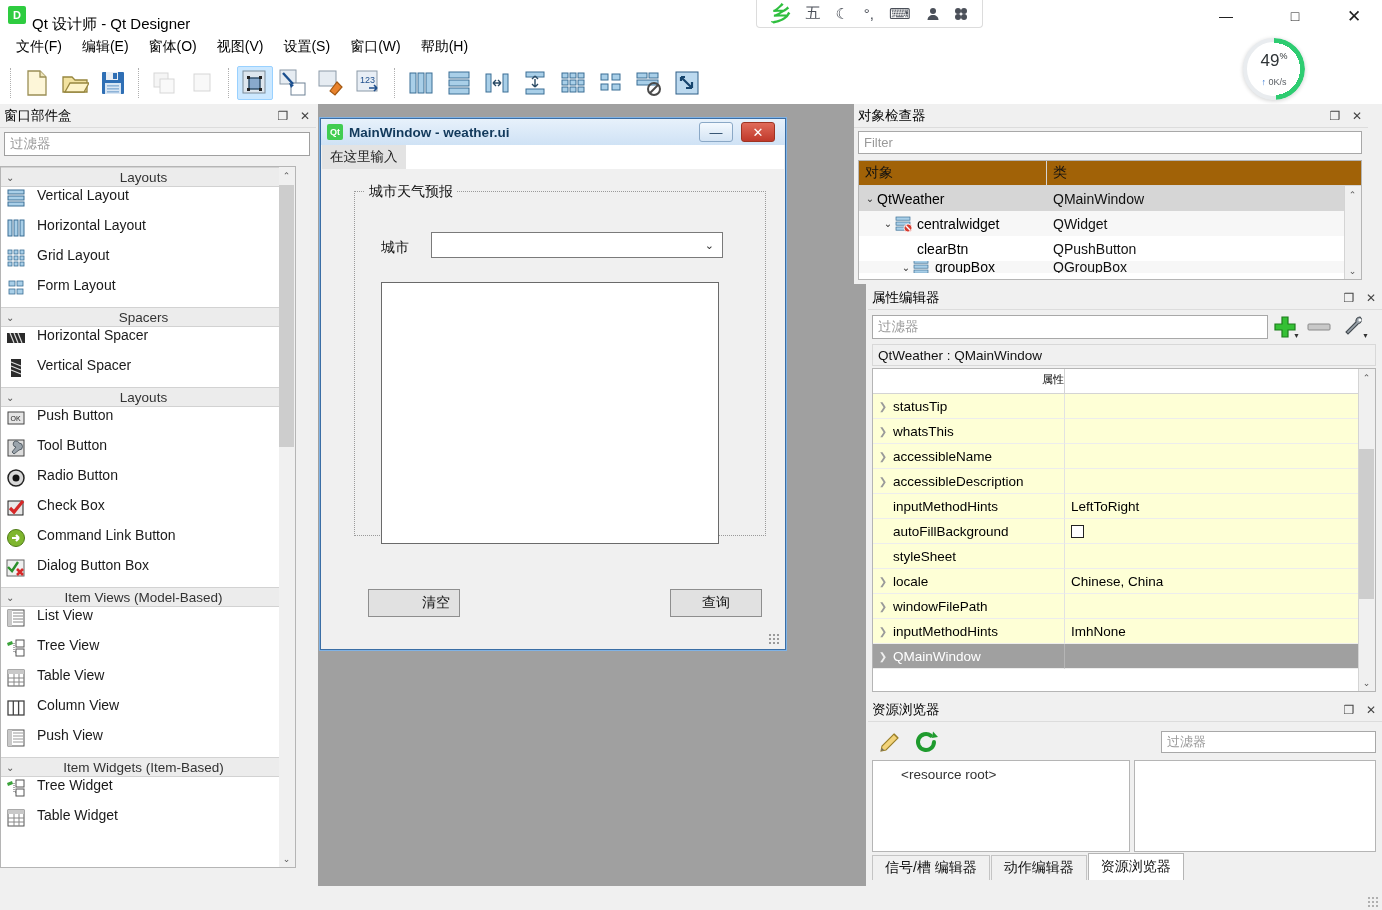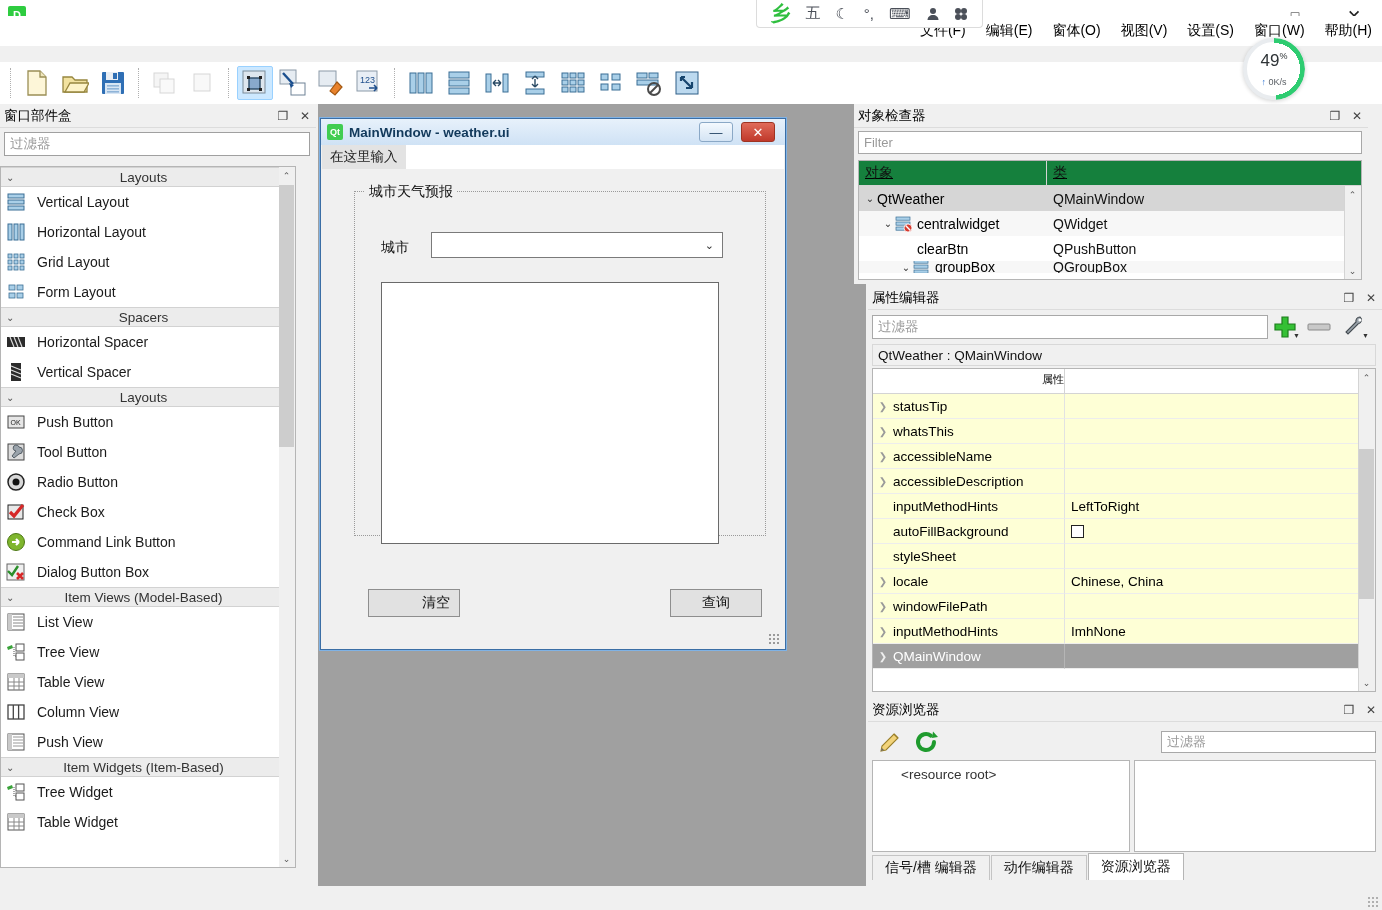--- a/index.html
+++ b/index.html
@@ -32,23 +32,23 @@
     position: absolute; top: 0; width: 46px; height: 32px;
     display: flex; align-items: center; justify-content: center;
     font-size: 14px; color: #222;
   }
   .win-btn.min { right: 133px; }
   .win-btn.max { right: 64px; }
   .win-btn.close { right: 5px; font-size: 17px; }
 
   
   .menubar {
-    position: absolute; left: 0; top: 16px; width: 1382px; height: 30px;
+    position: absolute; left: 0; top: 32px; width: 1382px; height: 30px;
     background: #ffffff;
-    display: flex; align-items: center; padding-left: 6px; justify-content: flex-end;
+    display: flex; align-items: center; padding-left: 6px;
   }
   .menu-item {
     padding: 4px 10px; font-size: 14px; color: #000; white-space: nowrap;
   }
 
   
   .toolbar {
     position: absolute; left: 0; top: 62px; width: 1382px; height: 42px;
     background: #ffffff;
     display: flex; align-items: center; padding-left: 4px;
@@ -96,21 +96,21 @@
   .wb-cat {
     height: 20px; background: #ececec;
     border-top: 1px solid #d2d2d2; border-bottom: 1px solid #d2d2d2;
     display: flex; align-items: center;
     font-size: 13.5px; color: #333;
     position: relative;
   }
   .wb-cat .chev { position: absolute; left: 5px; font-size: 10px; color: #555; }
   .wb-cat .cat-label { width: 100%; text-align: center; padding-right: 10px; }
   .wb-item {
-    height: 30px; display: flex; align-items: center;
+    height: 30px; display: flex; align-items: flex-start;
     padding-left: 4px; font-size: 14px; color: #1a1a1a;
   }
   .wb-icon {
     width: 22px; height: 22px; margin-right: 10px; flex: 0 0 22px;
     display: flex; align-items: center; justify-content: center;
   }
   
   .wb-scroll {
     position: absolute; right: 20px; top: 62px; width: 17px; bottom: 18px;
     background: #f0f0f0; border: 1px solid #b5b5b5; border-left: none;
@@ -214,22 +214,21 @@
     border: 1px solid #a8a8a8; background: #fff;
     display: flex; align-items: center; padding: 0 5px;
     font-size: 13px; color: #9a9a9a;
   }
   .tree-wrap {
     position: absolute; left: 4px; right: 6px; top: 56px; bottom: 4px;
     background: #fff; border: 1px solid #b5b5b5; overflow: hidden;
   }
   .tree-head {
     display: flex; height: 25px; border-bottom: 1px solid #d4d4d4;
-    background: #15803d;
-    text-decoration: underline;
+    background: #a16207;
   }
   .tree-head div {
     font-size: 14px; color: #111; padding: 3px 0 0 6px;
   }
   .th-obj { width: 188px; border-right: 1px solid #d4d4d4; }
   .th-cls { flex: 1; }
   .tree-row {
     display: flex; height: 25px; align-items: center; font-size: 14px;
   }
   .tree-row.sel { background: #d6d6d6; }

